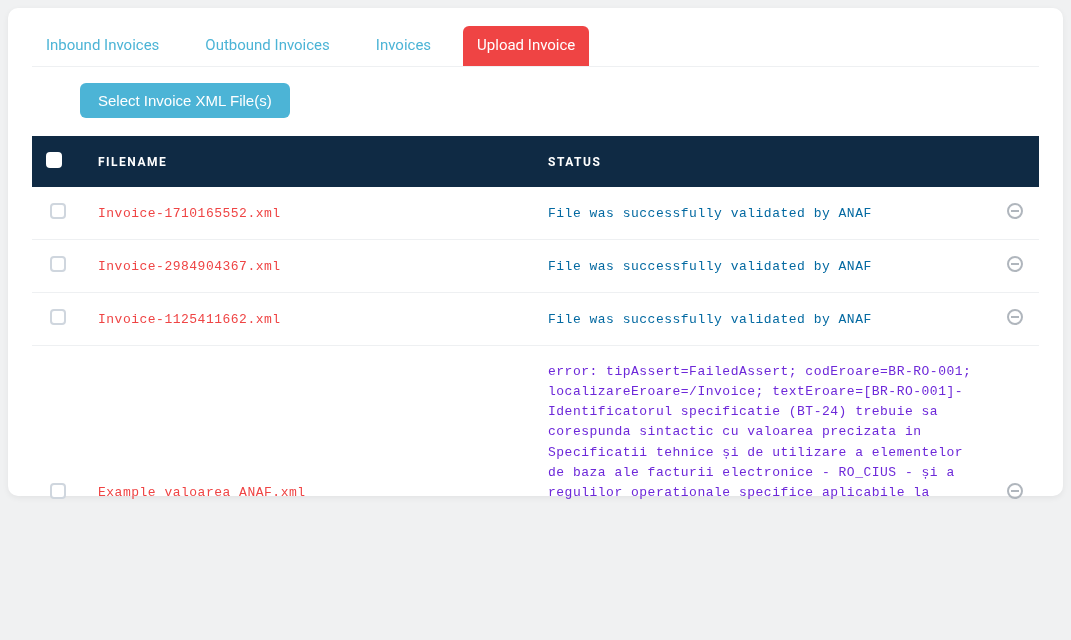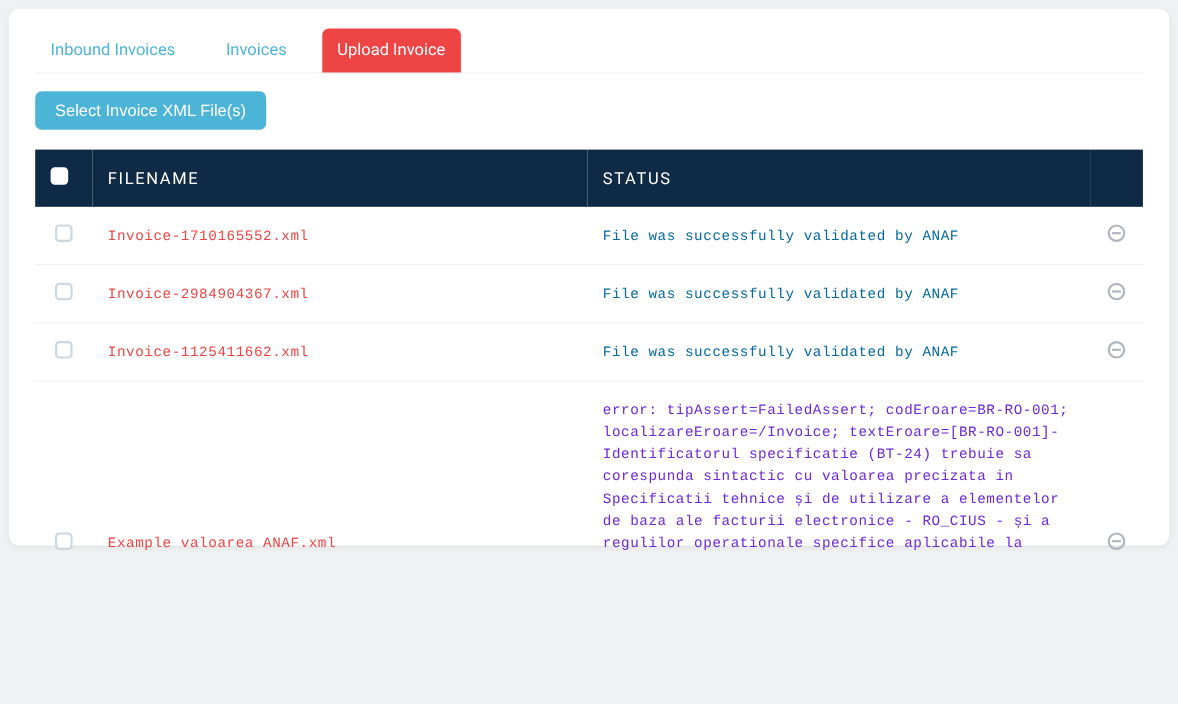--- a/index.html
+++ b/index.html
@@ -55,35 +55,36 @@
     justify-content: center;
     border: none;
     cursor: pointer;
     border-radius: 6px;
     font-size: 15px;
     padding: 9px 18px;
   }
   .btn-primary {
     background: #4cb4d6;
     color: #fff;
+    margin-left: 48px;
   }
 
   
   .tbl {
     width: 100%;
     border-collapse: collapse;
     margin-top: 18px;
     table-layout: fixed;
   }
   .tbl th {
     background: #0f2a44;
     color: #fff;
-    font-size: 15px;
+    font-size: 12px;
     letter-spacing: 1.5px;
-    font-weight: 400;
+    font-weight: 700;
     text-align: left;
     padding: 16px 14px;
   }
   .tbl td {
     padding: 16px 14px;
     border-bottom: 1px solid #eef0f2;
     vertical-align: middle;
     font-family: "Courier New", Courier, monospace;
     font-size: 13px;
     letter-spacing: 0.5px;
@@ -122,20 +123,21 @@
     transform: translateY(-50%);
   }
 </style>
 </head>
 <body>
 <div class="page">
   <div class="card">
 
     <div class="tabs">
       <div class="tab">Inbound Invoices</div>
+      <div class="tab">Outbound Invoices</div>
       <div class="tab">Invoices</div>
       <div class="tab active">Upload Invoice</div>
     </div>
 
     <div class="btn-row">
       <button class="btn btn-primary">Select Invoice XML File(s)</button>
     </div>
 
     <table class="tbl">
       <colgroup>

